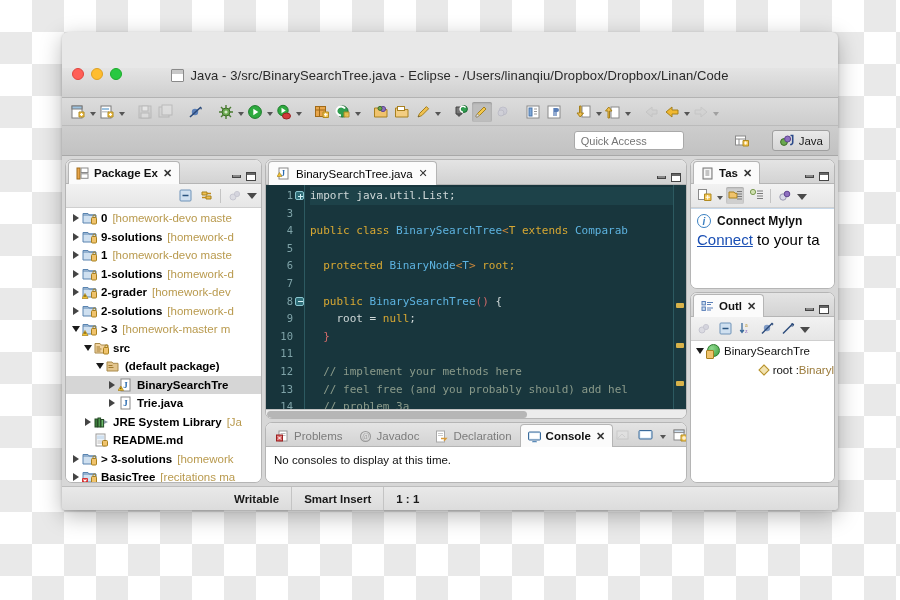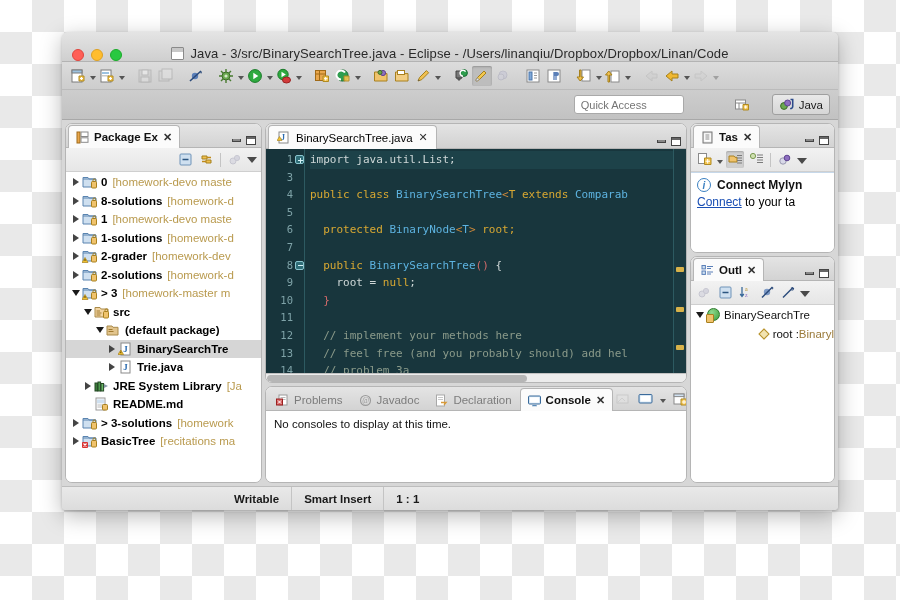--- a/index.html
+++ b/index.html
@@ -26,22 +26,23 @@
     box-shadow: 0 6px 22px rgba(0,0,0,0.28), 0 1px 3px rgba(0,0,0,0.2);
     overflow: hidden;
     display: flex; flex-direction: column;
   }
 
   
   .titlebar {
     height: 30px; flex: none;
     background: linear-gradient(#e4e4e4, #cfcfcf);
     border-bottom: 1px solid #b3b3b3;
-    display: flex; align-items: flex-end; padding: 0 10px;
+    display: flex; align-items: flex-start; padding: 0 10px;
     position: relative;
+    margin-top: 36px;
   }
   .traffic { display: flex; gap: 7px; align-items: center; }
   .dot { width: 12px; height: 12px; border-radius: 50%; }
   .dot.red    { background: #ff5f57; border: 1px solid #e0443e; }
   .dot.yellow { background: #ffbd2e; border: 1px solid #dea123; }
   .dot.green  { background: #28c840; border: 1px solid #1aab29; }
   .title-text {
     position: absolute; left: 0; right: 0; text-align: center;
     font-size: 13px; color: #2a2a2a; pointer-events: none;
     letter-spacing: 0.1px;
@@ -212,21 +213,21 @@
   
   .console-content { padding: 7px 8px; font-size: 11.5px; color: #111; background: #fff; }
 
   
   .mylyn { padding: 5px 6px; background: #fff; border-top: 1px solid #c6d8ea; }
   .mylyn-head { display: flex; align-items: center; gap: 6px; }
   .mylyn-title { font-size: 12px; font-weight: bold; color: #111; white-space: nowrap; }
   .info-circle { width: 14px; height: 14px; border-radius: 50%; border: 1.5px solid #3a7fc1;
                  color: #3a7fc1; font-size: 10px; font-weight: bold; display: flex;
                  align-items: center; justify-content: center; flex: none; font-style: italic; }
-  .mylyn-sub { margin-top: 3px; font-size: 12px; white-space: nowrap; }
+  .mylyn-sub { margin-top: 3px; font-size: 15px; white-space: nowrap; }
   .mylyn-sub .lnk { color: #1a4fb4; text-decoration: underline; }
 
   
   .outline-row { height: 19px; display: flex; align-items: center; font-size: 11.5px; white-space: nowrap; padding-left: 3px; }
   .ic-class { width: 15px; height: 14px; flex: none; margin-right: 3px; position: relative; }
   .ic-class::before { content:""; position:absolute; left:1px; top:0px; width:11px; height:11px;
         border-radius:50%; background: radial-gradient(circle at 35% 30%, #8fd98f, #3b9e3b); border:1px solid #2d7a2d; }
   .ic-class::after { content:""; position:absolute; left:0; bottom:-1px; width:6px; height:7px;
         background:#f0c36d; border:1px solid #a8801f; border-radius:1px; }
   .ic-field { width: 13px; height: 13px; flex: none; margin-right: 3px; position: relative; }
@@ -530,21 +531,21 @@
                   <span class="tri-r"></span>
                 </span>
                 <span class="ic">
                   <svg class="svgic" width="15" height="14" viewBox="0 0 15 14">
                     <path d="M1 2.5h5l1.2 1.5H14v8H1z" fill="#cfe0f0" stroke="#5a84b0"></path>
                     <path d="M1 4h13" stroke="#5a84b0"></path>
                     <rect x="9.5" y="6.5" width="5" height="6.5" fill="#f0c36d" stroke="#a8801f" rx="1"></rect>
                     <path d="M11 6.5V5.2a1.3 1.3 0 012.6 0v1.3" fill="none" stroke="#a8801f"></path>
                   </svg>
                 </span>
-                <span class="tname">8-solutions</span>
+                <span class="tname">9-solutions</span>
                 <span class="tmeta">[homework-d</span>
               </div>
               <div class="trow ind1">
                 <span class="twist">
                   <span class="tri-r"></span>
                 </span>
                 <span class="ic">
                   <svg class="svgic" width="15" height="14" viewBox="0 0 15 14">
                     <path d="M1 2.5h5l1.2 1.5H14v8H1z" fill="#cfe0f0" stroke="#5a84b0"></path>
                     <path d="M1 4h13" stroke="#5a84b0"></path>

